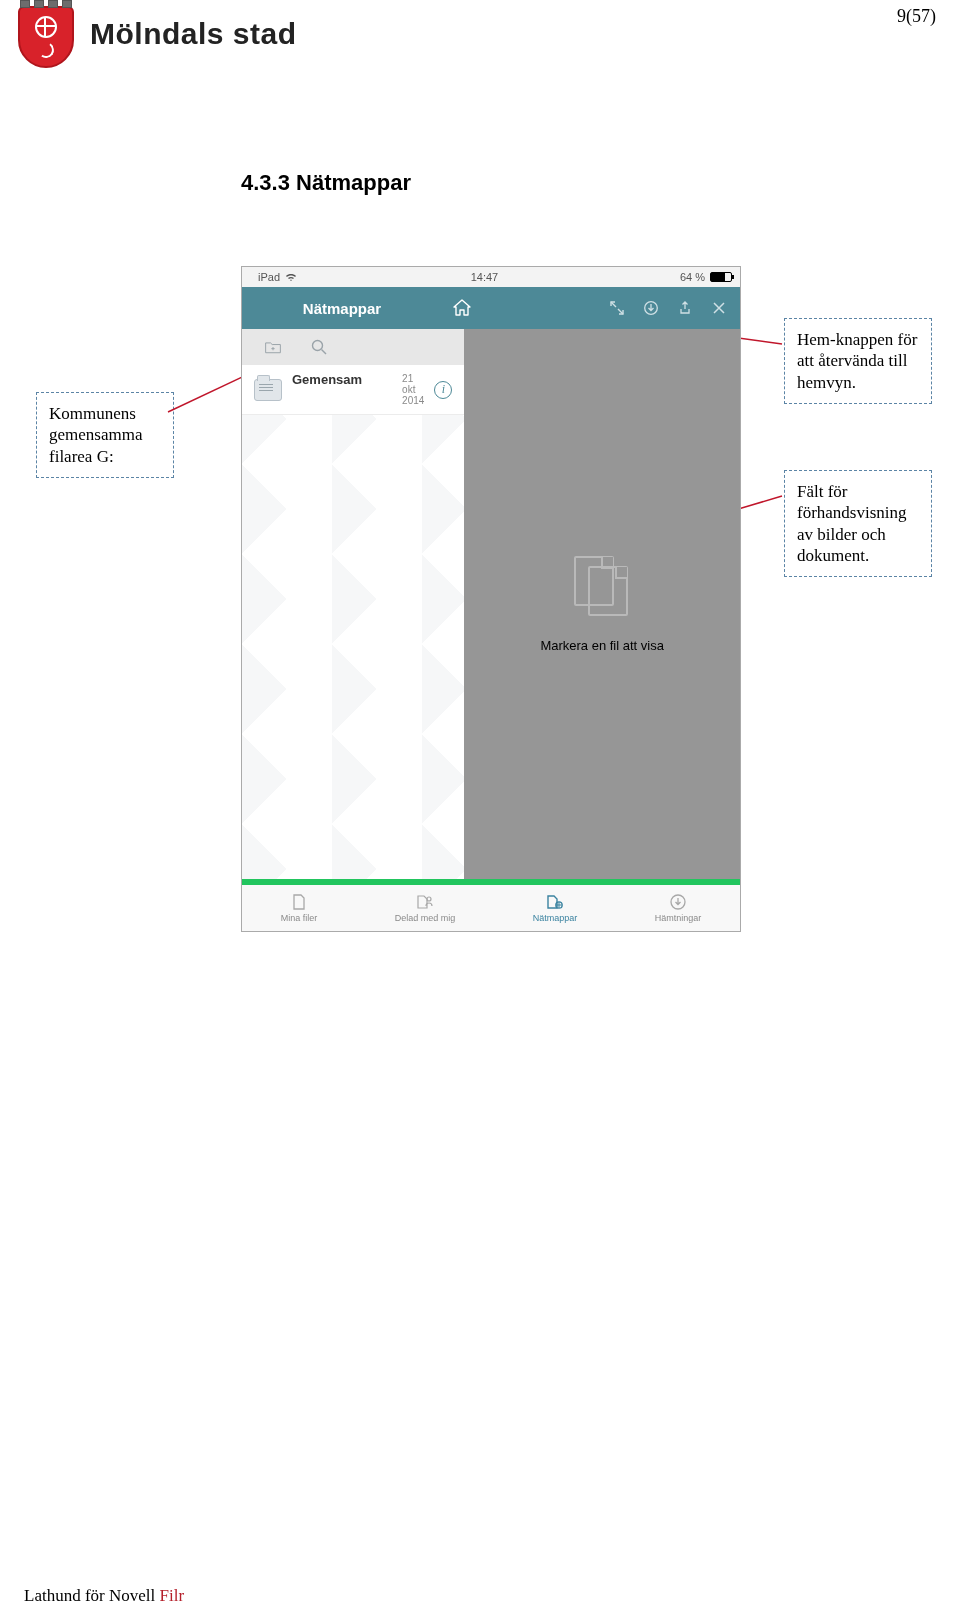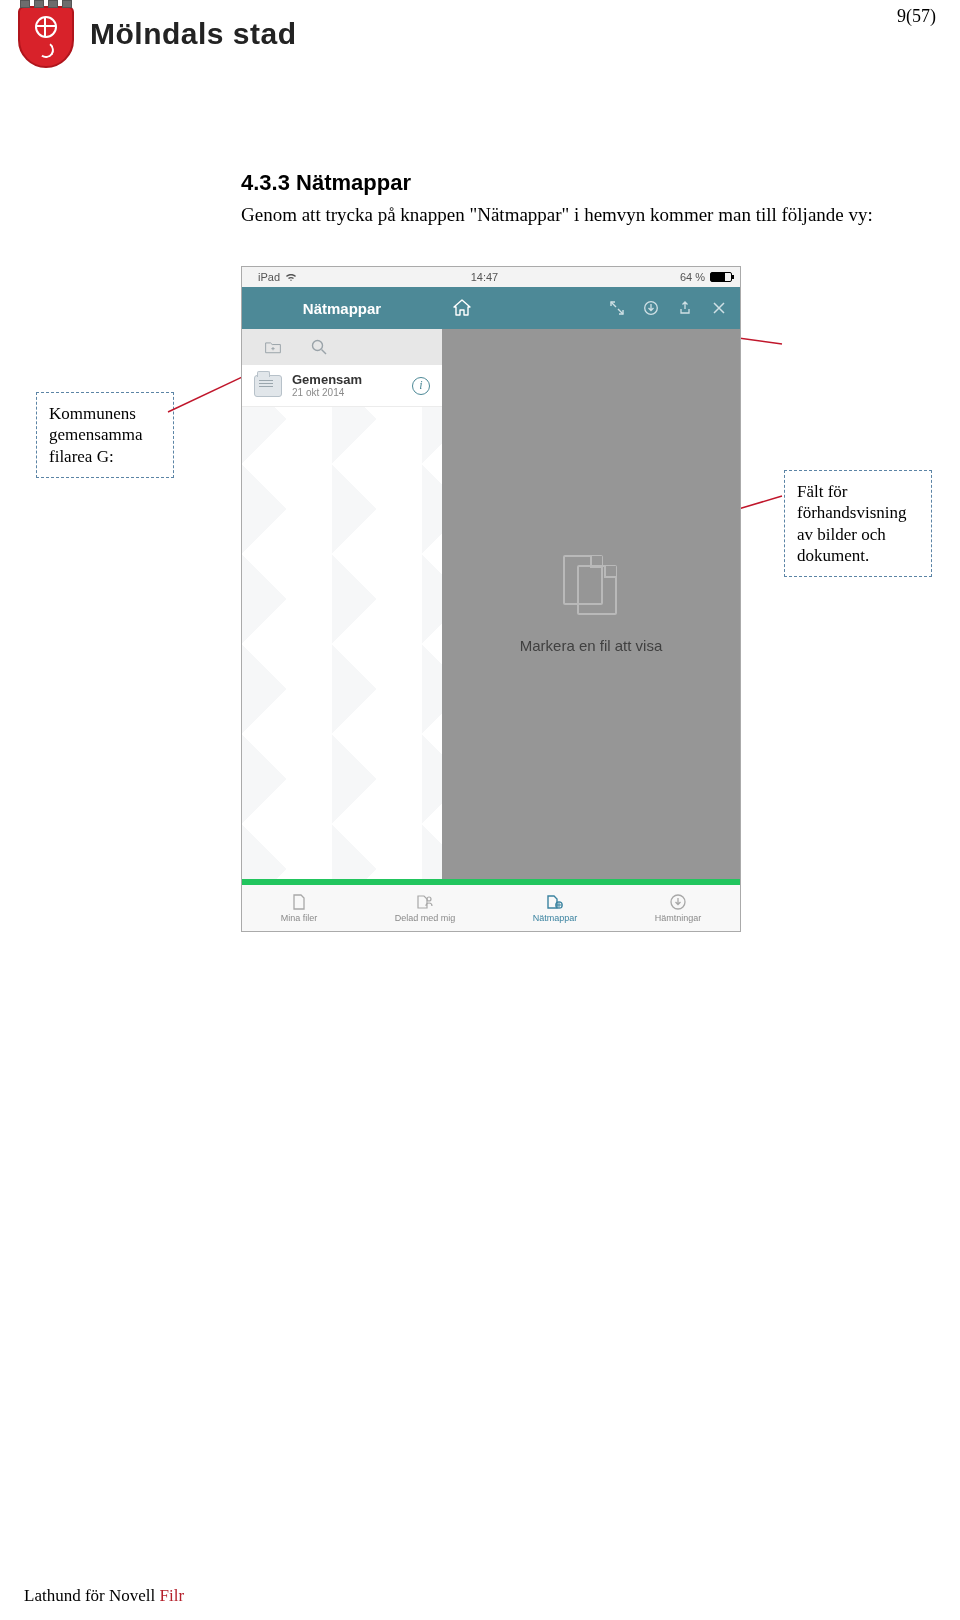--- a/index.html
+++ b/index.html
@@ -56,31 +56,31 @@
       linear-gradient(135deg,#dfe5e8 25%,transparent 25%);
     background-size:90px 90px;
     background-position:0 0,0 0;}
   .toolbar{height:36px;background:var(--gray-bar);display:flex;align-items:center;gap:28px;padding-left:22px;position:relative;z-index:1;}
   .list{position:relative;z-index:1;}
   .item{display:flex;align-items:center;gap:10px;padding:8px 12px;border-bottom:1px solid #ececec;background:#fff;}
   .folder-ico{width:28px;height:22px;background:#e1e6ea;border:1px solid #b7c1c9;border-radius:3px;position:relative;flex:none;}
   .folder-ico::before{content:"";position:absolute;top:-5px;left:2px;width:11px;height:5px;background:#e1e6ea;border:1px solid #b7c1c9;border-bottom:none;border-radius:2px 2px 0 0;}
   .folder-ico span{position:absolute;left:4px;top:4px;width:14px;height:10px;display:flex;flex-direction:column;gap:2px;}
   .folder-ico span i{height:1px;background:#9aa6ad;display:block;}
-  .item-text{display:flex;flex-direction:column;line-height:1.1;}
+  .item-text{display:flex;flex-direction:row;line-height:1.1;gap:40px;}
   .item-title{font-size:13px;font-weight:600;color:#333;}
   .item-sub{font-size:10px;color:var(--text-muted);}
   .info-ico{margin-left:auto;width:18px;height:18px;border:1.5px solid var(--teal);border-radius:50%;color:var(--teal);font-family:Georgia,serif;font-style:italic;font-size:12px;display:flex;align-items:center;justify-content:center;flex:none;}
   .right{flex:1;background:var(--panel);display:flex;flex-direction:column;align-items:center;justify-content:center;gap:22px;color:#fff;}
   .bigdocs{width:56px;height:60px;position:relative;}
   .doc{position:absolute;width:40px;height:50px;border:2px solid #b9b9b9;background:transparent;border-radius:2px;}
   .doc.a{left:0;top:0;}
   .doc.b{left:14px;top:10px;}
   .doc .fold{position:absolute;top:-1px;right:-1px;width:12px;height:12px;border-left:2px solid #b9b9b9;border-bottom:2px solid #b9b9b9;background:var(--panel);}
-  .preview-caption{font-size:15px;color:#404040;}
+  .preview-caption{font-size:13px;color:#000000;}
   .tabbar{height:52px;background:#f8f8f8;border-top:6px solid #22c55e;display:flex;align-items:center;justify-content:space-around;}
   .tab{display:flex;flex-direction:column;align-items:center;gap:2px;font-size:9px;color:var(--text-muted);}
   .tab.active{color:var(--tab-active);}
   .tab .tico{width:22px;height:18px;display:flex;align-items:center;justify-content:center;}
   
   .callout{position:absolute;border:1px dashed var(--dash);background:#fff;padding:10px 12px;font-size:17px;font-family:Georgia,serif;line-height:1.25;}
   .arrow-svg{position:absolute;overflow:visible;}
   .footer{position:absolute;left:18px;bottom:14px;font-size:17px;}
   .footer .filr{color:#b51f2a;}
   
@@ -104,26 +104,26 @@
         <div class="hook"></div>
       </div>
     </div>
     <div class="brand">Mölndals stad</div>
   </div>
 
   <div class="pagenum">9(57)</div>
 
   <div class="content">
     <h2 class="sec">4.3.3 Nätmappar</h2>
-    <p class="intro">Genom att trycka på knappen "Nätmappar" i hemvyn kommer man till följande vy:</p>
     <div style="height:676px"></div>
   </div>
 
   <div class="callout" style="left:30px;top:392px;width:138px;">Kommunens gemensamma filarea G:</div>
 
+  <div class="callout" style="left:778px;top:318px;width:148px;">Hem-knappen för att återvända till hemvyn.</div>
 
   <div class="callout" style="left:778px;top:470px;width:148px;">Fält för förhandsvisning av bilder och dokument.</div>
 
   <svg class="arrow-svg" style="left:162px;top:358px;" width="120" height="60">
     <defs>
         <marker id="ah1" markerWidth="8" markerHeight="8" refX="6" refY="3" orient="auto">
           <path d="M0,0 L7,3 L0,6 Z" fill="#c0162b"></path>
         </marker>
       </defs>
     <line x1="0" y1="54" x2="106" y2="4" stroke="#c0162b" stroke-width="1.5" marker-end="url(#ah1)"></line>

